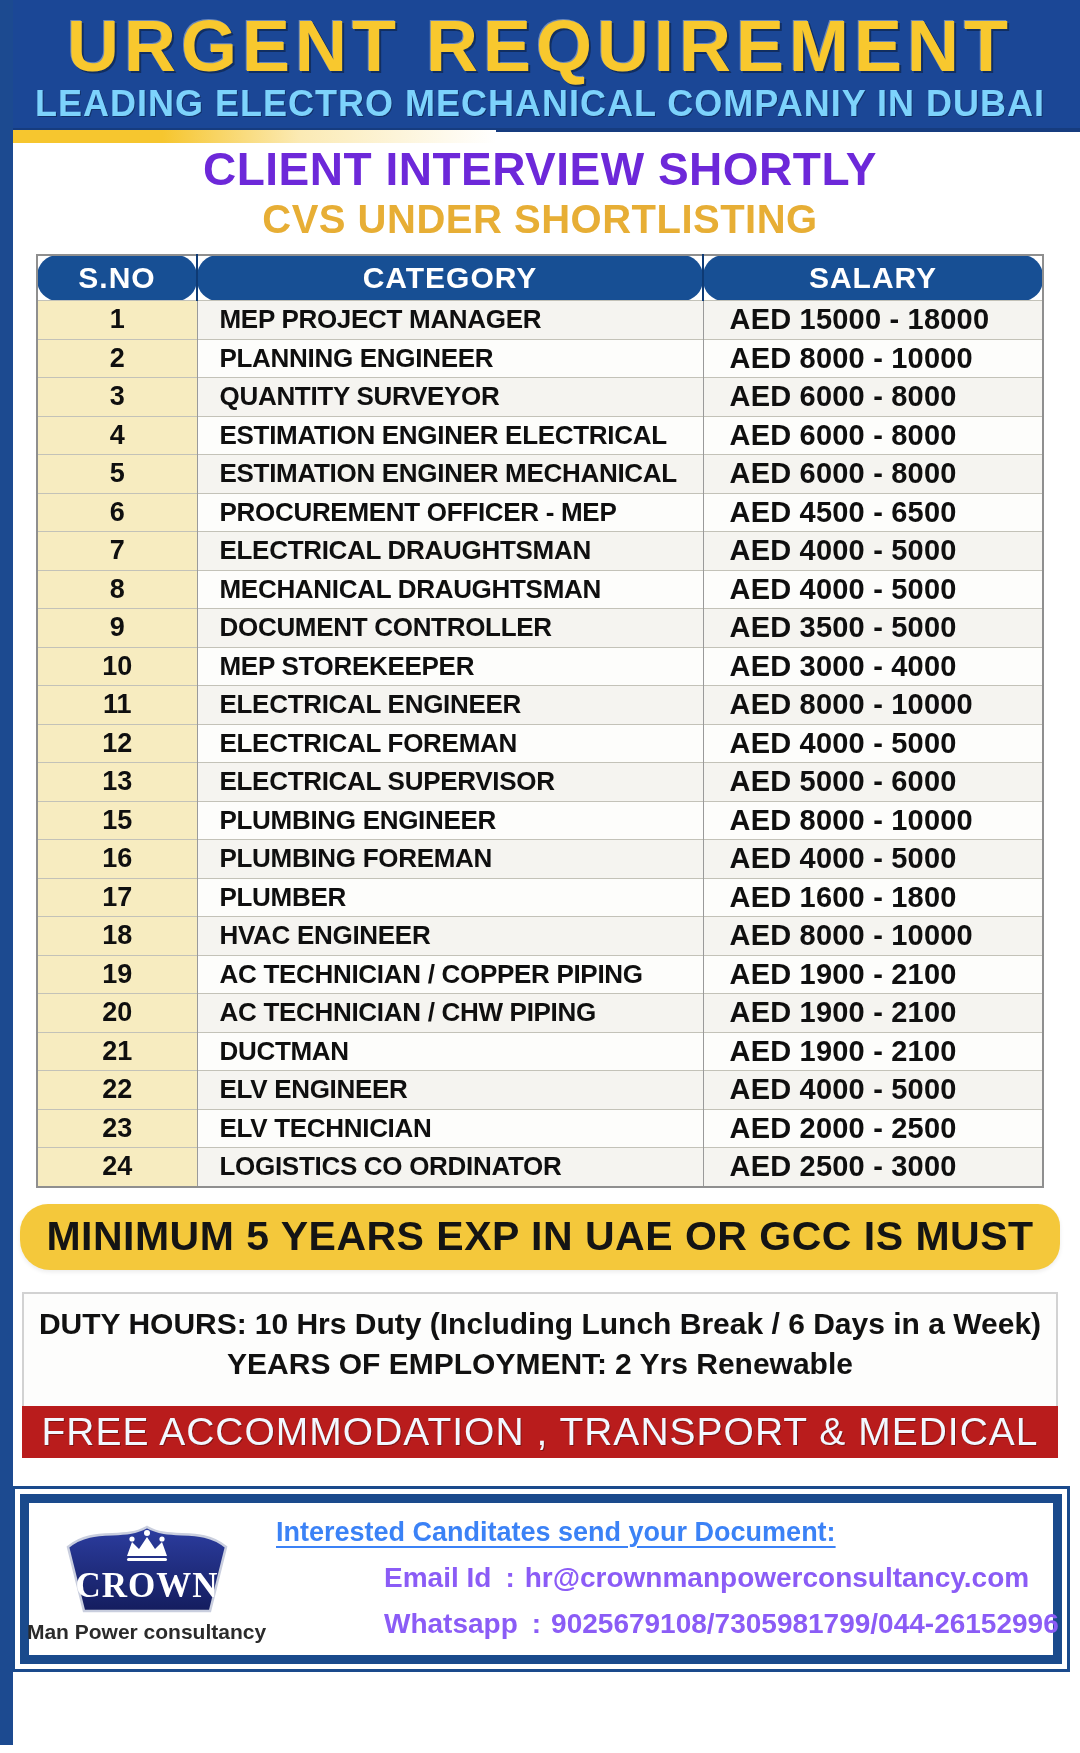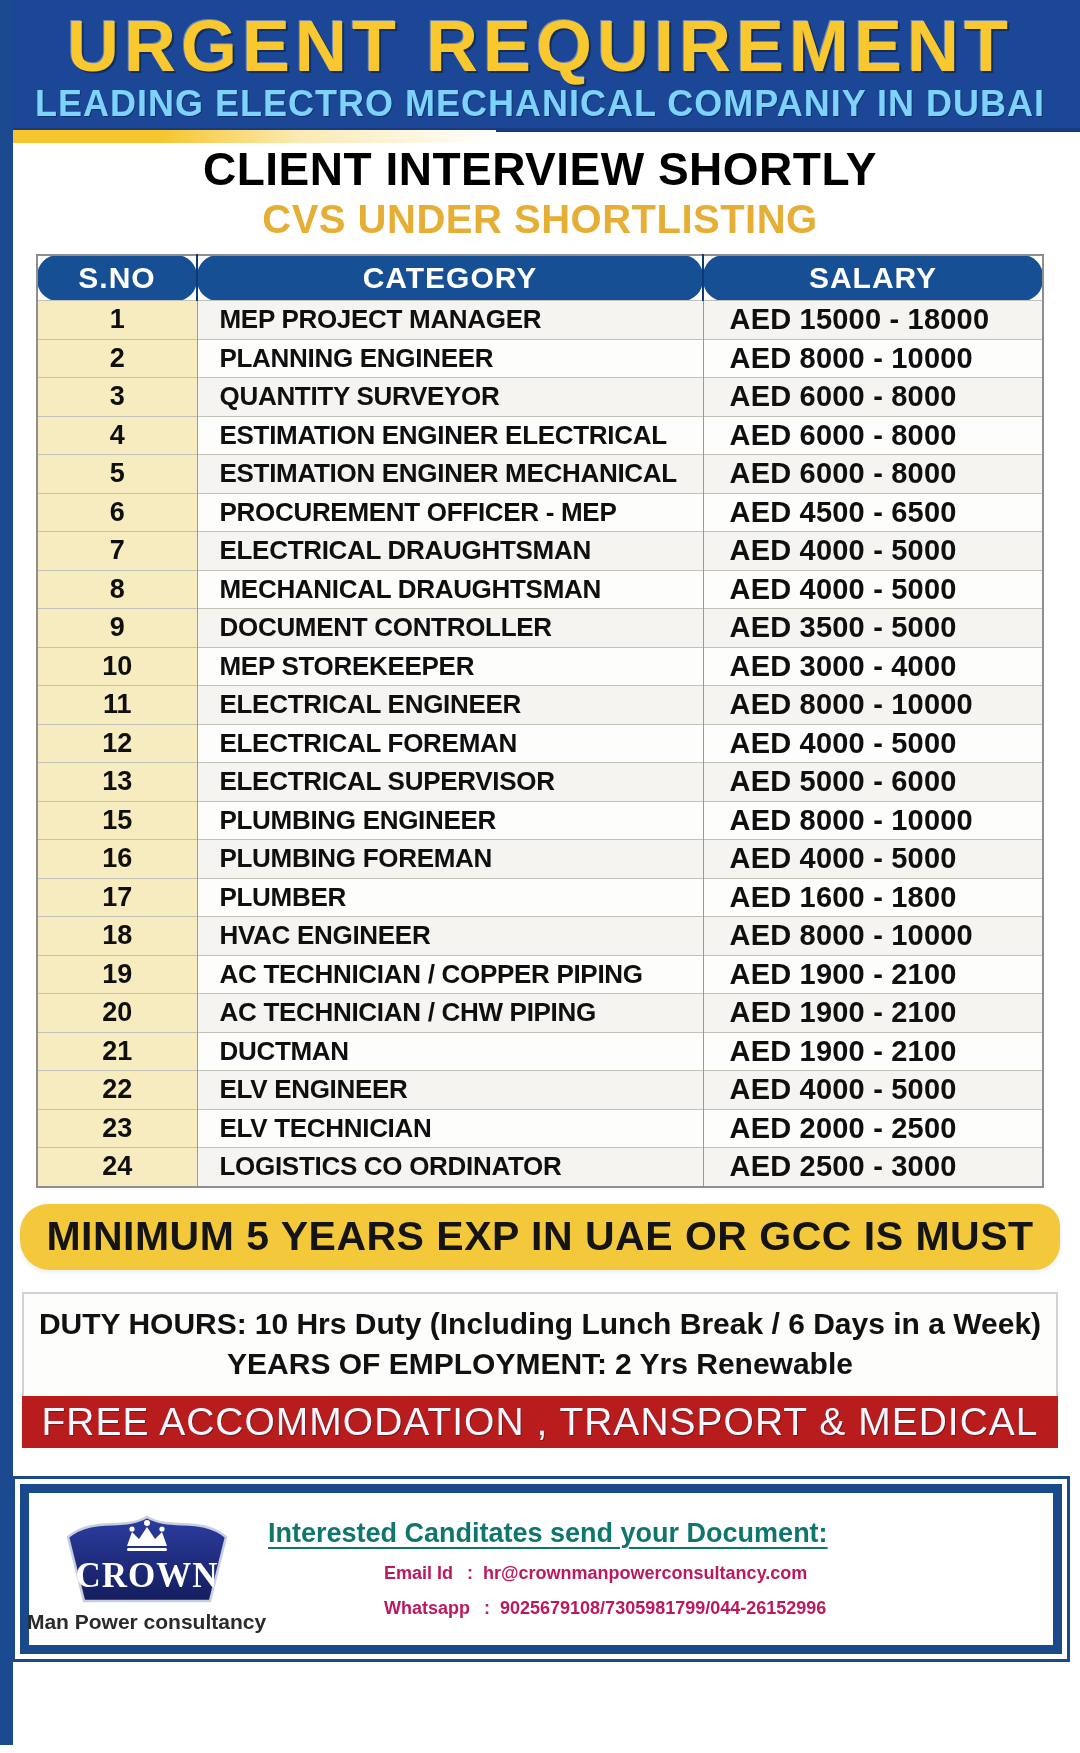--- a/index.html
+++ b/index.html
@@ -26,21 +26,21 @@
   .company-subtitle{
     color:#7dd3fc;font-size:36px;font-weight:700;letter-spacing:1px;line-height:40px;white-space:nowrap;
     text-shadow:1px 1px 0 rgba(0,0,0,.3);
   }
   .yellow-streak{
     position:absolute;left:6px;top:130px;width:490px;height:13px;z-index:4;
     background:linear-gradient(to right,#f6c62f 0%,#f6c62f 32%,#fbeab4 60%,#ffffff 100%);
   }
 
   .announce{padding-top:10px;text-align:center;}
-  .interview-heading{color:#000000;font-size:46px;font-weight:800;letter-spacing:0.5px;line-height:54px;}
+  .interview-heading{color:#6d28d9;font-size:46px;font-weight:800;letter-spacing:0.5px;line-height:54px;}
   .shortlisting-subheading{color:#e7ae35;font-size:40px;font-weight:800;letter-spacing:0.5px;line-height:46px;}
 
   
   table.jobs-table{
     width:1006px;margin:12px auto 0;border-collapse:collapse;table-layout:fixed;
     border:2px solid #8f8f8f;
   }
   .jobs-table col.c-sno{width:160px;}
   .jobs-table col.c-cat{width:506px;}
   .jobs-table col.c-sal{width:340px;}
@@ -66,21 +66,21 @@
     margin:16px 20px 0;height:66px;background:#f4c83b;border-radius:28px 22px 26px 30px;
     display:flex;align-items:center;justify-content:center;
     color:#141414;font-size:41px;font-weight:800;letter-spacing:0.5px;white-space:nowrap;
     box-shadow:0 2px 4px rgba(0,0,0,.08);
   }
 
   
   .terms-wrap{margin:22px 22px 0;}
   .terms-box{
     background:#fdfdfc;border:2px solid #d2d2d2;border-bottom:none;
-    padding:10px 0 12px;text-align:center;color:#111;
+    padding:10px 0 22px;text-align:center;color:#111;
   }
   .terms-line{font-size:30px;line-height:40px;white-space:nowrap;}
   .terms-line .lbl{font-weight:800;}
   .terms-line .txt{font-weight:700;margin-left:8px;}
   .benefits-banner{
     height:52px;background:#b91c1c;display:flex;align-items:center;justify-content:center;
     color:#f2f8ff;font-size:39px;font-weight:400;letter-spacing:1px;white-space:nowrap;
     text-shadow:1px 1px 0 rgba(0,0,0,.3);
   }
 
@@ -89,24 +89,24 @@
     margin:28px 10px 0 12px;border:3px solid #1a4a8c;padding:5px;background:#ffffff;
   }
   .contact-card{
     border:9px solid #1a4a8c;background:#ffffff;height:152px;
     display:flex;align-items:center;padding:0 10px;
   }
   .logo-wrap{width:215px;display:flex;flex-direction:column;align-items:center;}
   .logo-tagline{font-size:21px;font-weight:700;color:#2b2b2b;margin-top:2px;white-space:nowrap;}
   .contact-info{flex:1;display:flex;flex-direction:column;padding-left:10px;}
   .contact-heading{
-    font-size:27px;font-weight:800;color:#0f766e;text-decoration:underline;
-    text-underline-offset:5px;margin-left:4px;white-space:nowrap;
-  }
-  .contact-line{font-size:18px;font-weight:700;color:#be185d;margin:14px 0 0 120px;white-space:nowrap;}
+    font-size:27px;font-weight:800;color:#3b82f6;text-decoration:underline;
+    text-underline-offset:5px;margin-left:12px;white-space:nowrap;
+  }
+  .contact-line{font-size:28px;font-weight:700;color:#8b5cf6;margin:14px 0 0 120px;white-space:nowrap;}
   .contact-line .sep{margin:0 10px 0 14px;}
 </style>
 </head>
 <body>
 
 <div class="side-strip"></div>
 
 <div class="header-banner">
   <div class="urgent-title">URGENT REQUIREMENT</div>
   <div class="company-subtitle">LEADING ELECTRO MECHANICAL COMPANIY IN DUBAI</div>

